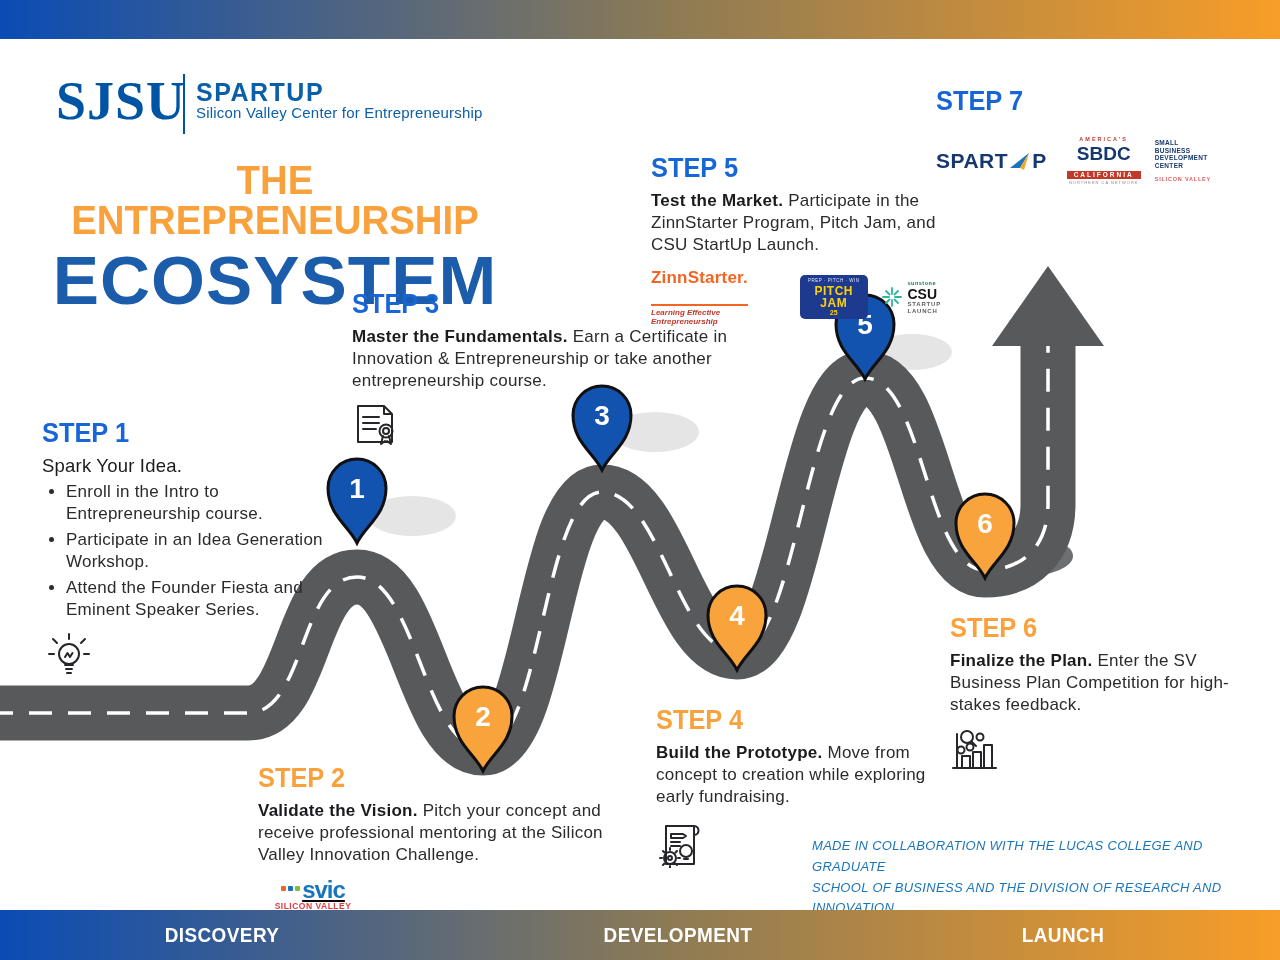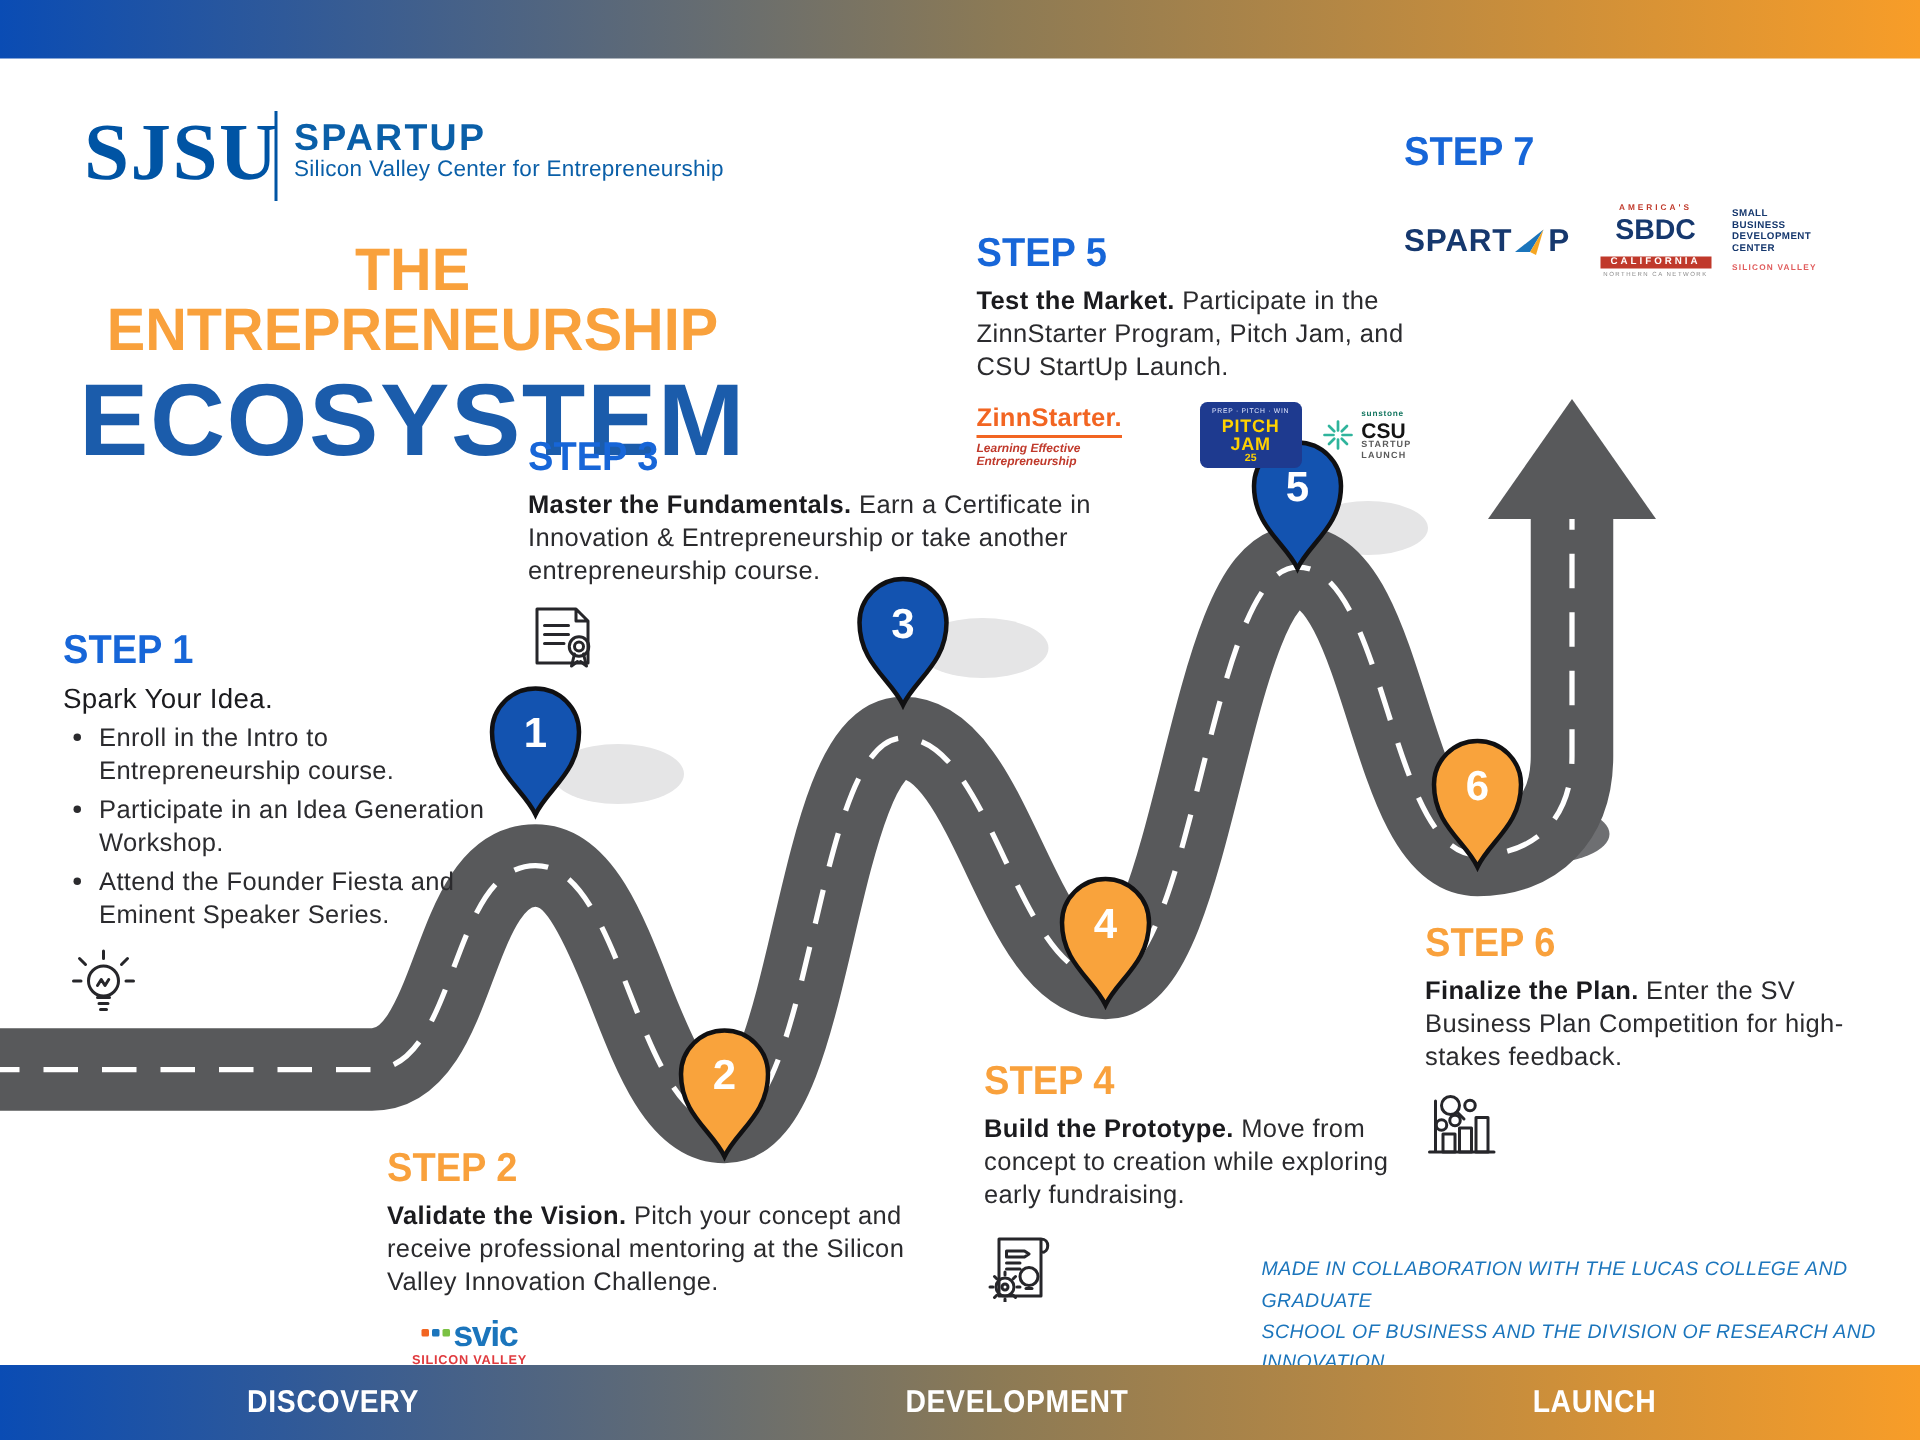--- a/index.html
+++ b/index.html
@@ -29,29 +29,29 @@
   .step p strong{color:#1b1b1e;font-weight:800;}
   .lead{font-size:18.5px;font-weight:400;color:#1b1b1e;margin:0 0 2px 0;letter-spacing:.2px;}
   ul.bullets{margin:4px 0 0 0;padding-left:24px;}
   ul.bullets li{font-size:17px;line-height:1.3;color:#2b2b2e;letter-spacing:.25px;margin-bottom:4px;}
   .icon{margin-top:10px;}
   .icon svg{stroke:#26262a;stroke-width:2;fill:none;stroke-linecap:round;stroke-linejoin:round;}
   
   .logo-row{display:flex;align-items:center;margin-top:12px;}
   
   .svic{margin-top:14px;width:110px;text-align:center;}
-  .svic-top{display:flex;align-items:flex-end;justify-content:center;gap:2px;}
+  .svic-top{display:flex;align-items:flex-end;justify-content:center;gap:2px;text-decoration:underline;}
   .dot{display:inline-block;width:5px;height:5px;border-radius:1px;margin-bottom:8px;}
   .svic-word{font-size:24px;font-weight:800;color:#1b75bc;letter-spacing:-1px;line-height:.8;}
   .svic-l1{font-size:8.5px;font-weight:800;color:#e03a3e;letter-spacing:.5px;margin-top:2px;}
   .svic-l2{font-size:6px;font-weight:700;color:#f26522;letter-spacing:.4px;}
   .svic-l3{font-size:9px;font-weight:800;color:#1b75bc;margin-top:1px;}
   .svic-l4{font-size:4px;color:#f5a623;letter-spacing:.2px;}
   
-  .zinn-name{display:inline-block;font-size:17px;font-weight:800;color:#f26522;border-bottom:2px solid #f26522;padding-bottom:1px;letter-spacing:.2px;}
+  .zinn-name{display:inline-block;font-size:17px;font-weight:800;color:#f26522;border-bottom:2px solid #f26522;padding-bottom:16px;letter-spacing:.2px;}
   .zinn-tag{font-size:8px;font-style:italic;font-weight:700;color:#c0392b;margin-top:2px;}
   
   .pitchjam{width:68px;height:44px;background:#1e3a8f;border-radius:5px;color:#ffd100;text-align:center;
             display:flex;flex-direction:column;justify-content:center;line-height:1;margin-left:12px;}
   .pj-top{font-size:4.5px;color:#dfe6ff;letter-spacing:.5px;margin-bottom:2px;}
   .pj-main{font-size:12px;font-weight:800;letter-spacing:.5px;}
   .pj-year{font-size:7px;font-weight:800;color:#ffd100;}
   
   .csu{display:flex;align-items:center;gap:4px;margin-left:12px;}
   .csu-col{line-height:1.05;text-align:left;}
@@ -63,21 +63,21 @@
   .spartup-logo .t{font-size:21px;font-weight:800;color:#16386e;letter-spacing:.5px;}
   .sbdc{margin-left:20px;text-align:center;line-height:1;}
   .sbdc-top{font-size:5.5px;font-weight:700;color:#c0392b;letter-spacing:2px;}
   .sbdc-name{font-size:19px;font-weight:800;color:#16386e;margin:1px 0;}
   .sbdc-region{display:inline-block;font-size:6.5px;font-weight:700;color:#fff;background:#c0392b;padding:1px 7px;letter-spacing:2px;}
   .sbdc-net{font-size:4px;color:#8a8a8a;letter-spacing:1px;margin-top:1px;}
   .sbdc-center{margin-left:14px;line-height:1.15;text-align:left;}
   .sbdc-center .ln{font-size:6.5px;font-weight:800;color:#16386e;letter-spacing:.3px;}
   .sbdc-center .rg{font-size:5.5px;font-weight:700;color:#e05c5c;letter-spacing:.8px;margin-top:7px;}
   
-  .credit{position:absolute;left:841px;top:836px;width:440px;font-size:13px;font-style:italic;font-weight:500;
+  .credit{position:absolute;left:812px;top:836px;width:440px;font-size:13px;font-style:italic;font-weight:500;
           color:#1b75bc;line-height:1.6;letter-spacing:.3px;}
   
   .road-svg{position:absolute;left:0;top:0;}
   .pin-num{font-family:"Liberation Sans",sans-serif;font-weight:800;font-size:28px;fill:#ffffff;text-anchor:middle;}
 </style>
 </head>
 <body>
 
 <div class="canvas">
 

